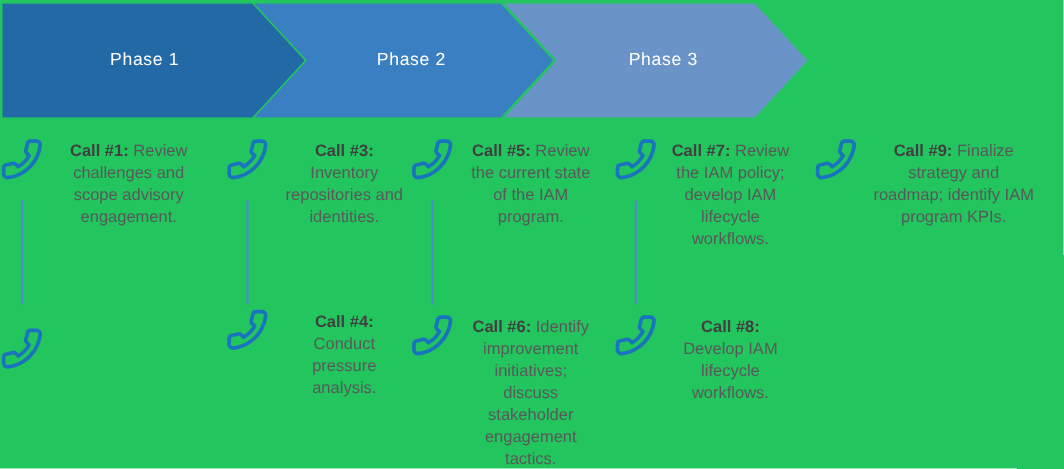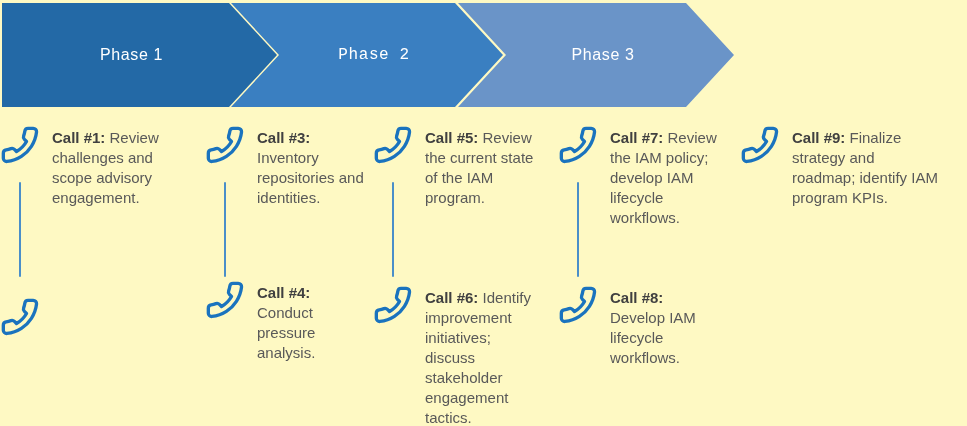--- a/index.html
+++ b/index.html
@@ -1,50 +1,50 @@
 <!DOCTYPE html>
 <html><head>
 <meta charset="utf-8">
 <style>
   html,body{margin:0;padding:0;background:#fff;}
-  #stage{position:relative;width:967px;height:426px;background:#fef9c3;overflow:hidden;
+  #stage{position:relative;width:967px;height:426px;background:#22c55e;overflow:hidden;
          font-family:"Liberation Sans", sans-serif;}
 
   
   #banner{position:absolute;top:3px;left:0;width:967px;height:104px;}
   .chev{position:absolute;top:0;height:104px;display:flex;align-items:center;justify-content:center;}
   .chev-first{clip-path:polygon(0 0, calc(100% - 48px) 0, 100% 50%, calc(100% - 48px) 100%, 0 100%);}
   .chev-next {clip-path:polygon(0 0, calc(100% - 48px) 0, 100% 50%, calc(100% - 48px) 100%, 0 100%, 48px 50%);}
   .phase-label{color:#ffffff;font-size:16px;letter-spacing:.6px;font-weight:500;}
   .chev-first .phase-label{padding-right:16px;}
   .chev-next  .phase-label{padding-left:14px;}
 
   
   .col{position:absolute;top:122px;}
   .call{position:absolute;left:0;display:flex;align-items:flex-start;gap:12px;}
   .call.r1{top:0;}
   .call.r2-a{top:172px;}
   .call.r2-b{top:155px;}
   .call.r2-c{top:160px;}
   .phone-icon{flex:0 0 40px;margin-top:3px;display:inline-block;width:40px;height:40px;}
   .phone-icon svg{width:40px;height:40px;display:block;}
-  .call-text{margin:0;padding-top:6px;font-size:15px;line-height:20px;color:#595959;}
+  .call-text{margin:0;padding-top:6px;font-size:15px;line-height:20px;color:#595959;text-align:center;}
   .call-text b{color:#404040;font-weight:bold;}
   .connector{position:absolute;left:19px;top:60px;width:2px;height:95px;border-radius:1px;}
 </style>
 </head>
 <body>
 
 <div id="stage">
 
   <div id="banner">
     <div class="chev chev-first" style="left: 2px; width: 275px; background: rgb(35, 105, 166);">
       <span class="phase-label">Phase 1</span>
     </div>
-    <div class="chev chev-next" style="left: 231px; width: 272px; background: rgb(58, 127, 193); font-family: Liberation Mono, monospace;">
+    <div class="chev chev-next" style="left: 231px; width: 272px; background: rgb(58, 127, 193);">
       <span class="phase-label">Phase 2</span>
     </div>
     <div class="chev chev-next" style="left: 458px; width: 276px; background: rgb(106, 148, 200); justify-content: center;">
       <span class="phase-label">Phase 3</span>
     </div>
   </div>
 
   <div class="col" style="left:0;width:182px;">
     <div class="call r1">
       <span class="phone-icon">

